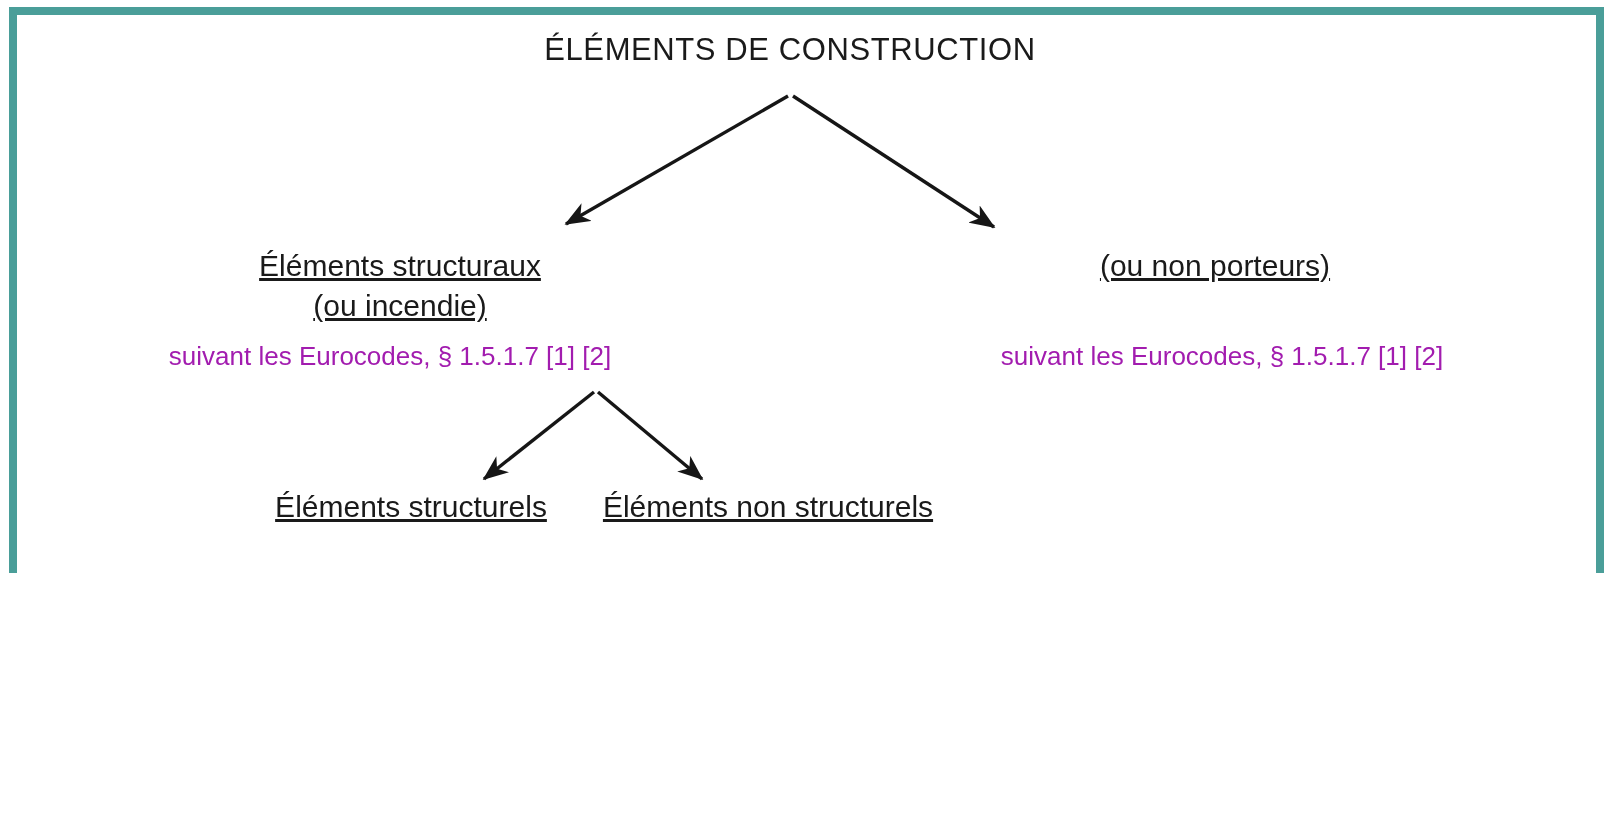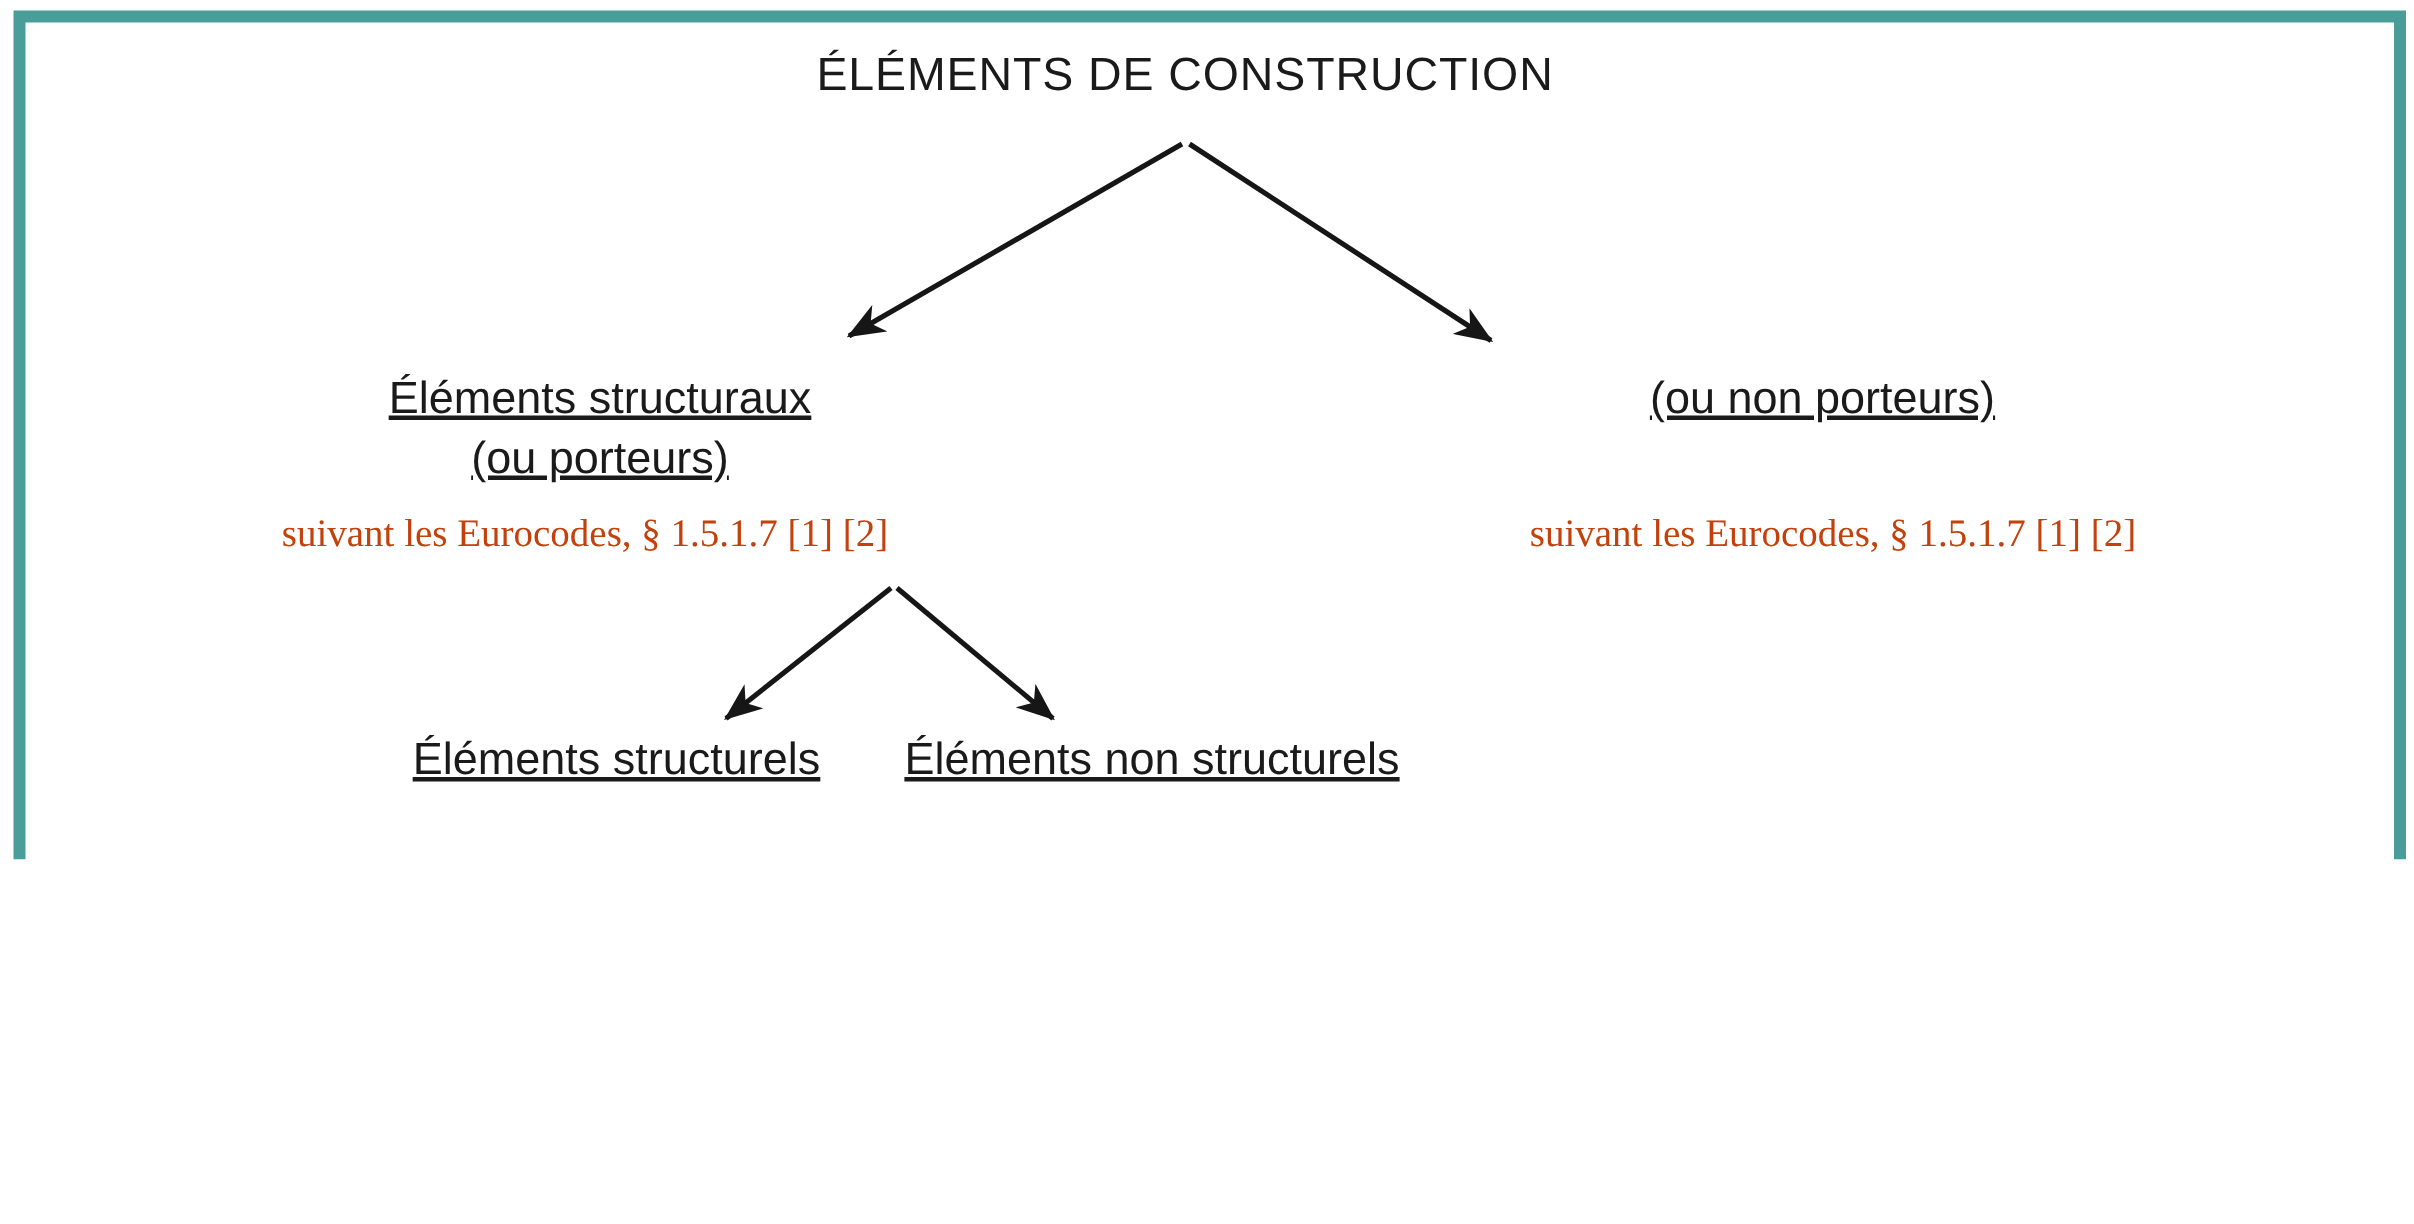--- a/index.html
+++ b/index.html
@@ -41,22 +41,21 @@
     font-size: 31px;
     letter-spacing: 0.6px;
   }
   .node {
     font-size: 30px;
     line-height: 40px;
     text-decoration: underline;
   }
   .note {
     font-size: 26px;
-    color: #c2410c;
-    font-family: Liberation Serif, serif;
+    color: #a21caf;
   }
   .note sup {
     font-size: 17px;
     vertical-align: super;
     line-height: 0;
   }
 </style>
 </head>
 <body>
 
@@ -75,21 +74,21 @@
     <line x1="594" y1="392" x2="484" y2="479" stroke="#161616" stroke-width="3.4" marker-end="url(#ah)"></line>
     <line x1="598" y1="392" x2="702" y2="479" stroke="#161616" stroke-width="3.4" marker-end="url(#ah)"></line>
     <line x1="370" y1="582" x2="258" y2="667" stroke="#161616" stroke-width="3.4" marker-end="url(#ah)"></line>
     <line x1="374" y1="582" x2="482" y2="667" stroke="#161616" stroke-width="3.4" marker-end="url(#ah)"></line>
   </svg>
 
   <div class="txt title" style="left:790px; top:32px;">ÉLÉMENTS DE CONSTRUCTION</div>
 
   <div class="txt node" style="left:400px; top:246px;">
     <div>Éléments structuraux</div>
-    <div>(ou porteurs)</div>
+    <div>(ou incendie)</div>
   </div>
   <div class="txt note" style="left:390px; top:341px;">suivant les Eurocodes, § 1.5.1.7 [1] [2]</div>
 
   <div class="txt node" style="left:1215px; top:246px;">
     <div>(ou non porteurs)</div>
   </div>
   <div class="txt note" style="left:1222px; top:341px;">suivant les Eurocodes, § 1.5.1.7 [1] [2]</div>
 
   <div class="txt node" style="left:373px; top:487px;margin-left:38px;">Éléments structurels</div>
   <div class="txt node" style="left:768px; top:487px;">Éléments non structurels</div>

